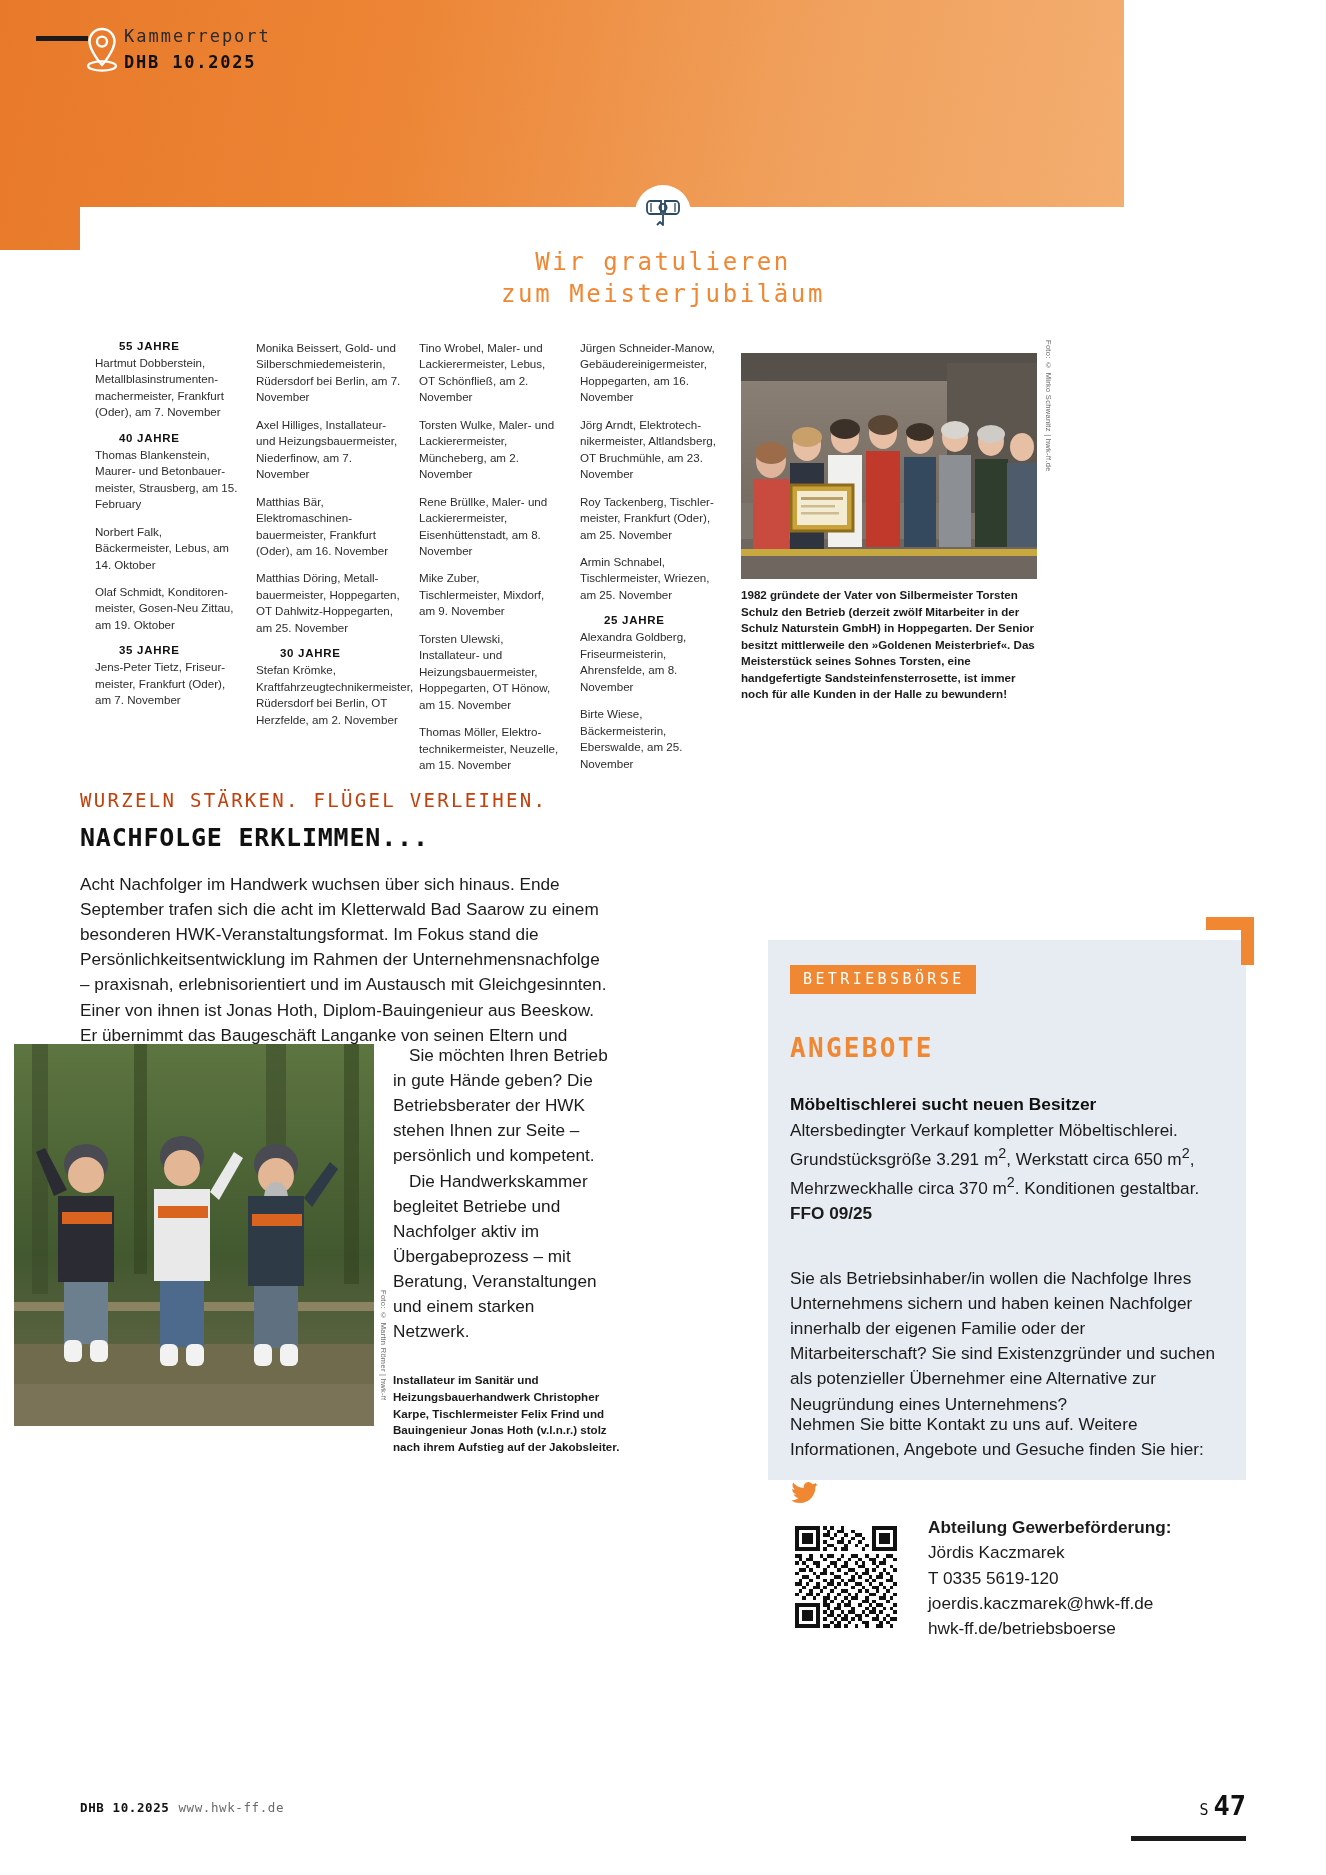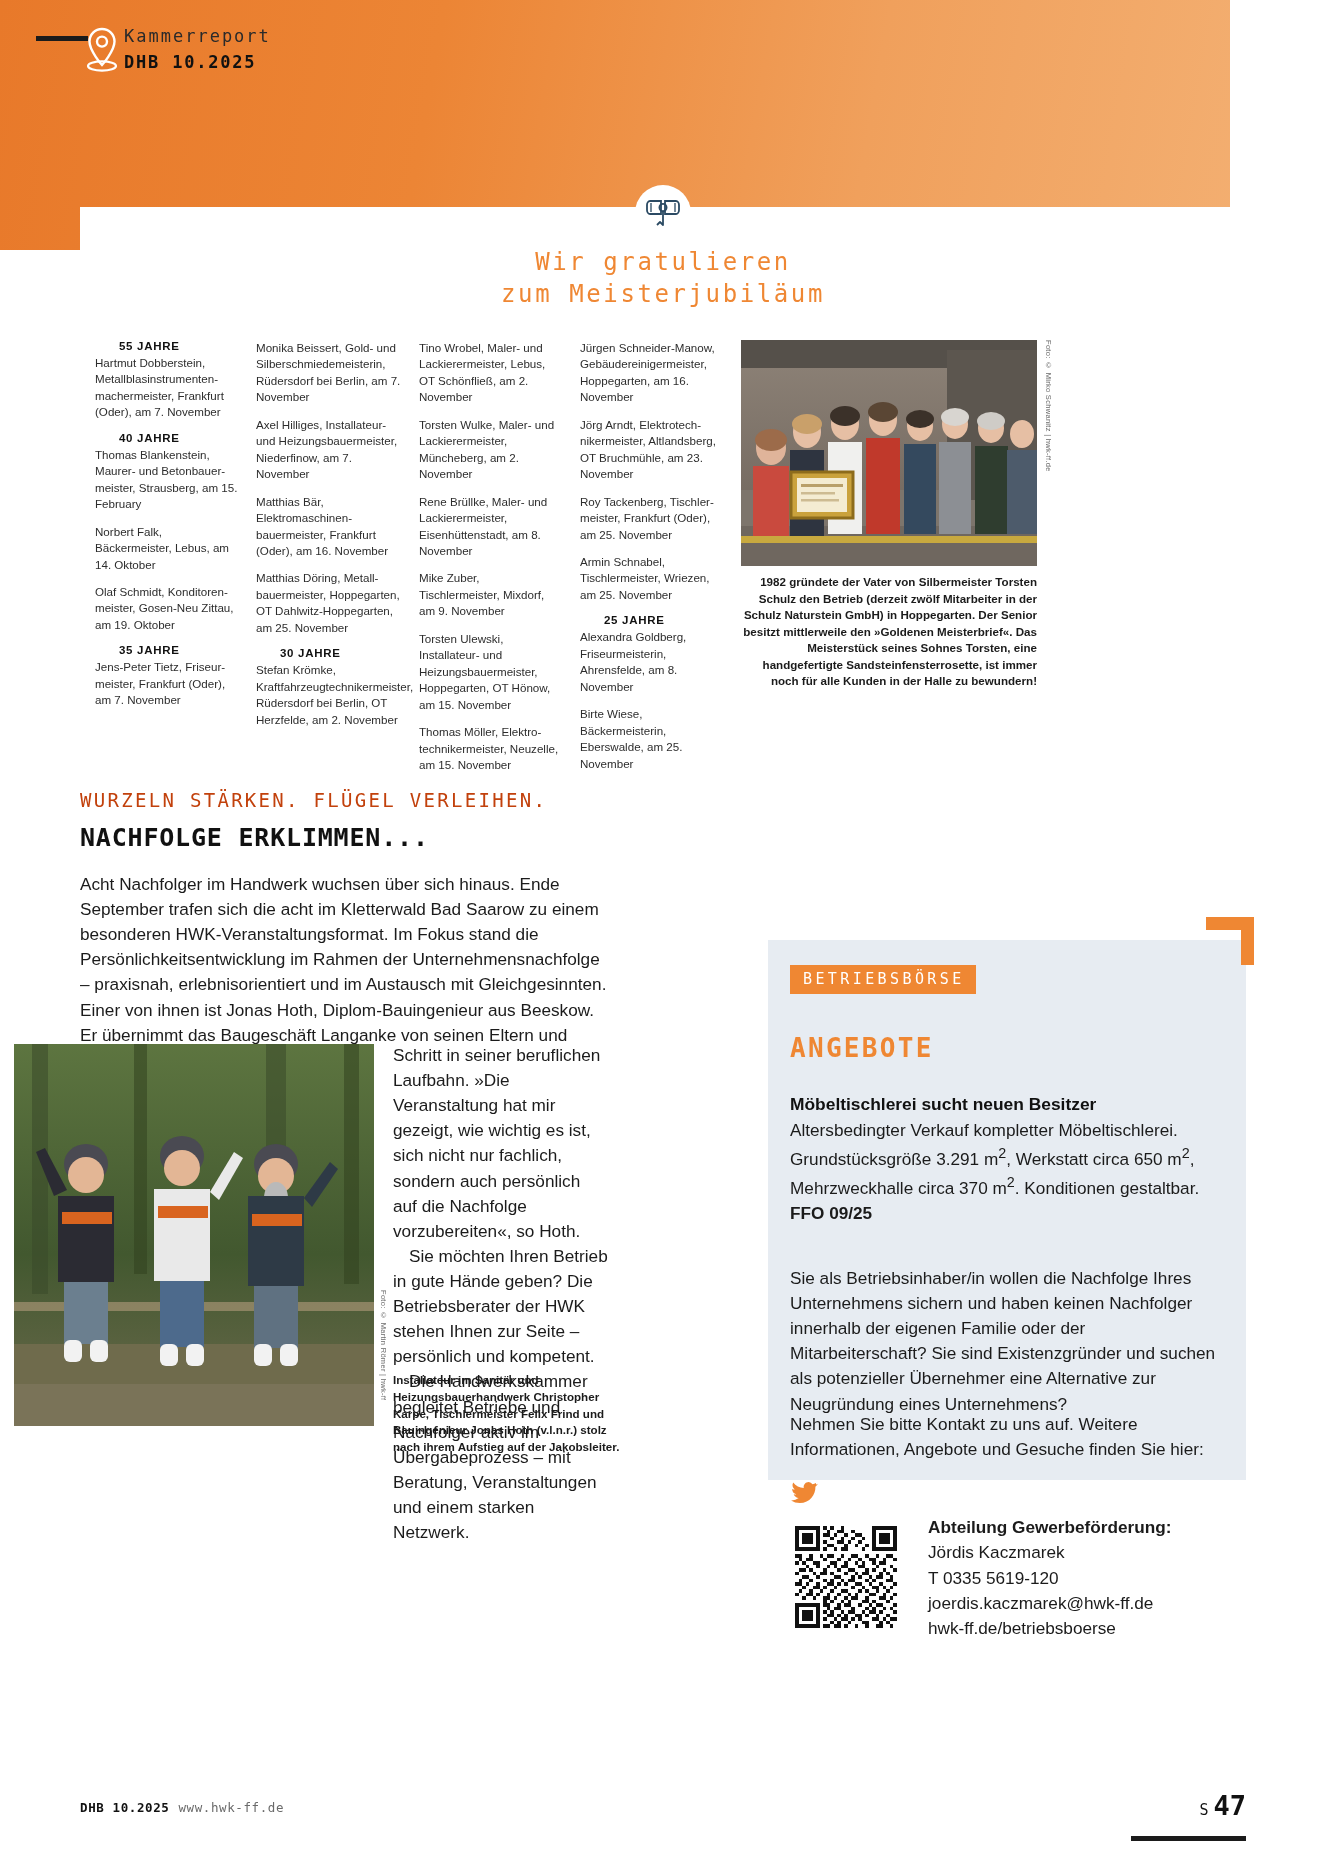--- a/index.html
+++ b/index.html
@@ -5,21 +5,21 @@
   * { box-sizing: border-box; margin: 0; padding: 0; }
   html, body { background:#fff; }
   body {
     width: 1326px; height: 1875px; position: relative;
     font-family: "Liberation Sans", sans-serif;
     color: #1b1b1b; overflow: hidden;
   }
 
   
   .top-band {
-    position:absolute; left:0; top:0; width:1230px; height:250px;
+    position:absolute; left:0; top:0; width:1124px; height:250px;
     background: linear-gradient(100deg, #e8792a 0%, #ec8535 35%, #f0a05c 70%, #f3ae70 100%);
   }
   .band-rule {
     position:absolute; left:36px; top:36px; width:52px; height:5px; background:#1b1b1b;
   }
   .pin-icon { position:absolute; left:80px; top:25px; width:44px; height:48px; }
   .band-text { position:absolute; left:124px; top:26px; }
   .band-kammer {
     font-size:17px; letter-spacing:2.0px; color:#2a2a2a; font-weight:400;
     font-family:"DejaVu Sans Mono", monospace;
@@ -52,21 +52,21 @@
   .jub-col { width:145px; }
   .jub-head {
     font-size:11.5px; font-weight:700; letter-spacing:0.7px;
     color:#111; margin-bottom:3px;padding-left:24px;
   }
   .jub-entry {
     font-size:11.6px; line-height:1.42; color:#2d2d2d; margin-bottom:11px;
   }
 
   
-  .photo-wrap { position:absolute; left:661px; top:133px; width:296px;text-align:right; }
+  .photo-wrap { position:absolute; left:661px; top:146px; width:296px; }
   .photo {
     width:296px; height:226px; position:relative; overflow:hidden;
     background:#6d6054;
   }
   .photo-credit {
     position:absolute; left:964px; top:133px;
     font-size:7.5px; color:#6a6a6a;
     writing-mode: vertical-rl; letter-spacing:0.3px;
   }
   .photo-cap {
@@ -366,21 +366,20 @@
       <rect x="240" y="300" width="18" height="22" rx="6" fill="#f2f2f2"></rect>
       <rect x="266" y="300" width="18" height="22" rx="6" fill="#f2f2f2"></rect>
       <rect x="238" y="170" width="50" height="12" fill="#d9641f"></rect>
       <path d="M290 154l26-36 8 7-26 38z" fill="#2e3a46"></path>
     </g>
   </svg>
 </div>
 <div class="art-photo-credit">Foto: © Martin Römer | hwk-ff</div>
 
 <div class="art-body2">
-  <p>Schritt in seiner beruflichen Laufbahn. »Die Veranstaltung hat mir gezeigt, wie wichtig es ist, sich nicht nur fachlich, sondern auch persönlich auf die Nachfolge vorzubereiten«, so Hoth.</p>
   <p class="ind">Sie möchten Ihren Betrieb in gute Hände geben? Die Betriebsberater der HWK stehen Ihnen zur Seite – persönlich und kompetent.</p>
   <p class="ind">Die Handwerkskammer begleitet Betriebe und Nachfolger aktiv im Übergabeprozess – mit Beratung, Veranstaltungen und einem starken Netzwerk.</p>
 </div>
 
 <div class="art-caption">Installateur im Sanitär und Heizungsbauerhandwerk Christopher Karpe, Tischlermeister Felix Frind und Bauingenieur Jonas Hoth (v.l.n.r.) stolz nach ihrem Aufstieg auf der Jakobsleiter.</div>
 
 <div class="panel"></div>
 <div class="panel-corner">
   <i style="left:0;top:0;width:48px;height:13px;"></i>
   <i style="right:0;top:0;width:13px;height:48px;"></i>

